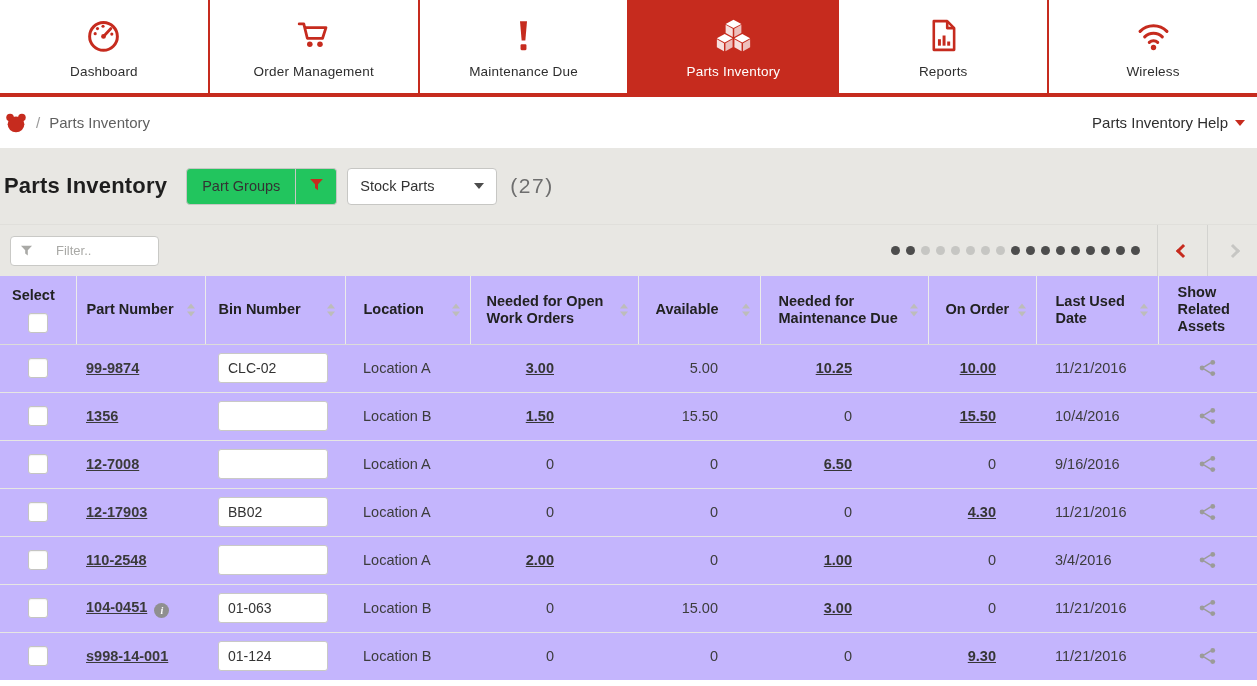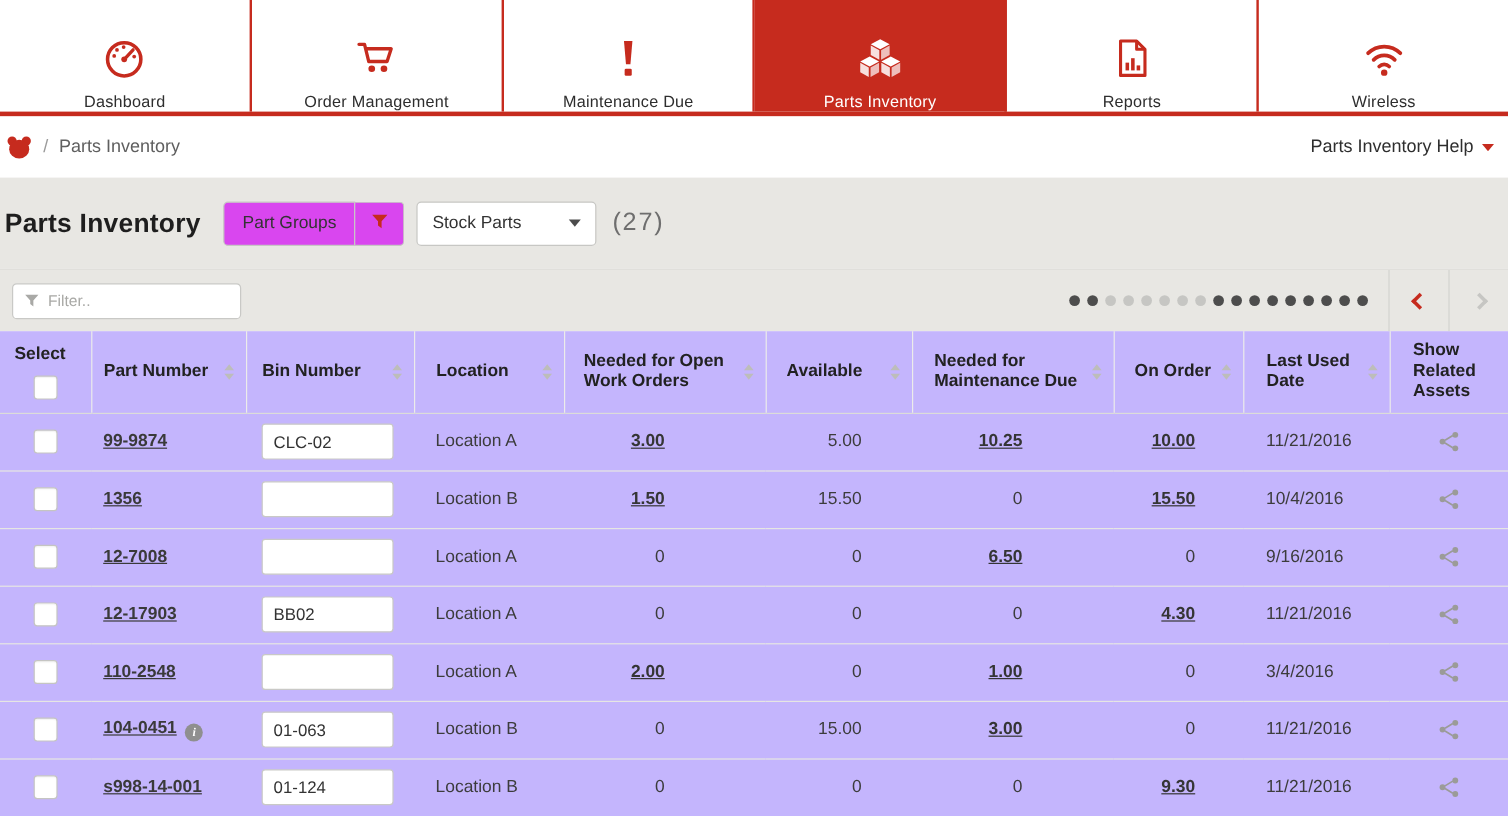--- a/index.html
+++ b/index.html
@@ -6,21 +6,21 @@
   :root {
     --red: #c62b1e;
     --save: #b1220f;
     --band: #e8e7e3;
   }
   html,body { width:1257px; height:686px; overflow:hidden; }
   body { background:#fff; font-family:"Liberation Sans", sans-serif; color:#333; }
 
   
   .nav { display:flex; height:97px; border-bottom:4px solid var(--red); background:#fff; }
-  .nav-item { flex:1 1 0; display:flex; flex-direction:column; align-items:center; padding-top:28px; gap:9px;
+  .nav-item { flex:1 1 0; display:flex; flex-direction:column; align-items:center; padding-top:15px; gap:9px;
               border-right:2px solid var(--red); cursor:pointer; color:var(--red); }
   .nav-item:last-child { border-right:0; }
   .nav-icon { display:flex; align-items:center; justify-content:center; height:40px; }
   .nav-label { font-size:13.5px; color:#2e2e2e; letter-spacing:.2px; }
   .nav-item.active { background:var(--red); color:#fff; }
   .nav-item.active .nav-label { color:#fff; }
 
   
   .breadcrumb-bar { height:51px; display:flex; align-items:center; padding:0 12px 0 5px; gap:9px; background:#fff; }
   .logo { display:inline-flex; cursor:pointer; }
@@ -28,38 +28,38 @@
   .crumb-current { color:#5f5f5f; font-size:15px; }
   .help { margin-left:auto; display:flex; align-items:center; gap:7px; cursor:pointer; }
   .help-label { font-size:15px; color:#2e2e2e; }
   .caret { display:inline-block; width:0; height:0; border-left:5px solid transparent; border-right:5px solid transparent; border-top:6px solid; }
   .caret-red { color:var(--red); }
   .caret-dark { color:#4c4c4c; }
 
   
   .header-band { height:76px; background:var(--band); display:flex; align-items:center; padding:0 13px 0 4px; }
   .page-title { font-size:22px; font-weight:bold; color:#1e1e1e; margin-right:19px; letter-spacing:.2px; }
-  .btn { background:#d946ef; border:1px solid #c7c7c4; height:37px; font-size:14.5px; color:#333;
+  .btn { background:#22c55e; border:1px solid #c7c7c4; height:37px; font-size:14.5px; color:#333;
          font-family:inherit; cursor:pointer; display:inline-flex; align-items:center; justify-content:center; }
   .btn-group { display:flex; }
   .btn-group .btn:first-child { border-radius:4px 0 0 4px; padding:0 15px; }
   .btn-group .btn:last-child { border-radius:0 4px 4px 0; border-left:0; width:41px; color:var(--red); }
   .select-box { margin-left:10px; width:150px; height:37px; background:#fff; border:1px solid #c7c7c4; border-radius:4px;
                 display:flex; align-items:center; justify-content:space-between; padding:0 12px; font-size:14.5px; cursor:pointer; }
   .count { margin-left:13px; font-size:21px; color:#6e6e6e; letter-spacing:1.5px; }
   .header-actions { margin-left:auto; display:flex; align-items:center; gap:10px; }
   .export-btn { border-radius:4px; padding:0 14px; gap:9px; }
   .addupdate-btn { border-radius:4px; padding:0 13px; gap:10px; }
   .btn-save { background:var(--save); border:0; color:#fff; height:38px; padding:0 17px; border-radius:4px;
               font-size:15px; font-family:inherit; cursor:pointer; }
 
   
   .toolbar { height:52px; background:var(--band); display:flex; align-items:center; border-top:1px solid rgba(0,0,0,.03); }
-  .filter-box { margin-left:10px; width:191px; height:30px; background:#fff; border:1px solid #c9c9c6; border-radius:4px;
-                display:flex; align-items:center; padding:0 9px; gap:7px; }
+  .filter-box { margin-left:10px; width:149px; height:30px; background:#fff; border:1px solid #c9c9c6; border-radius:4px;
+                display:flex; align-items:center; padding:0 9px; gap:23px; }
   .filter-input { border:0; outline:0; background:transparent; flex:1; min-width:0; font-size:13px; font-family:inherit; color:#333; }
   .filter-input::placeholder { color:#a9a9a6; }
   .dots { margin-left:auto; display:flex; align-items:center; gap:6px; margin-right:17px; }
   .dot { width:9px; height:9px; border-radius:50%; cursor:pointer; }
   .dot-dark { background:#4d4d4d; }
   .dot-light { background:#c6c6c3; }
   .pager { width:50px; align-self:stretch; border-left:1px solid #d3d3d0; display:flex; align-items:center; justify-content:center; cursor:pointer; }
   .chev { display:block; width:10px; height:10px; border-left:3px solid; border-bottom:3px solid; }
   .chev-left { transform:rotate(45deg); color:var(--red); }
   .chev-right { transform:rotate(-135deg); color:#c6c6c3; }

